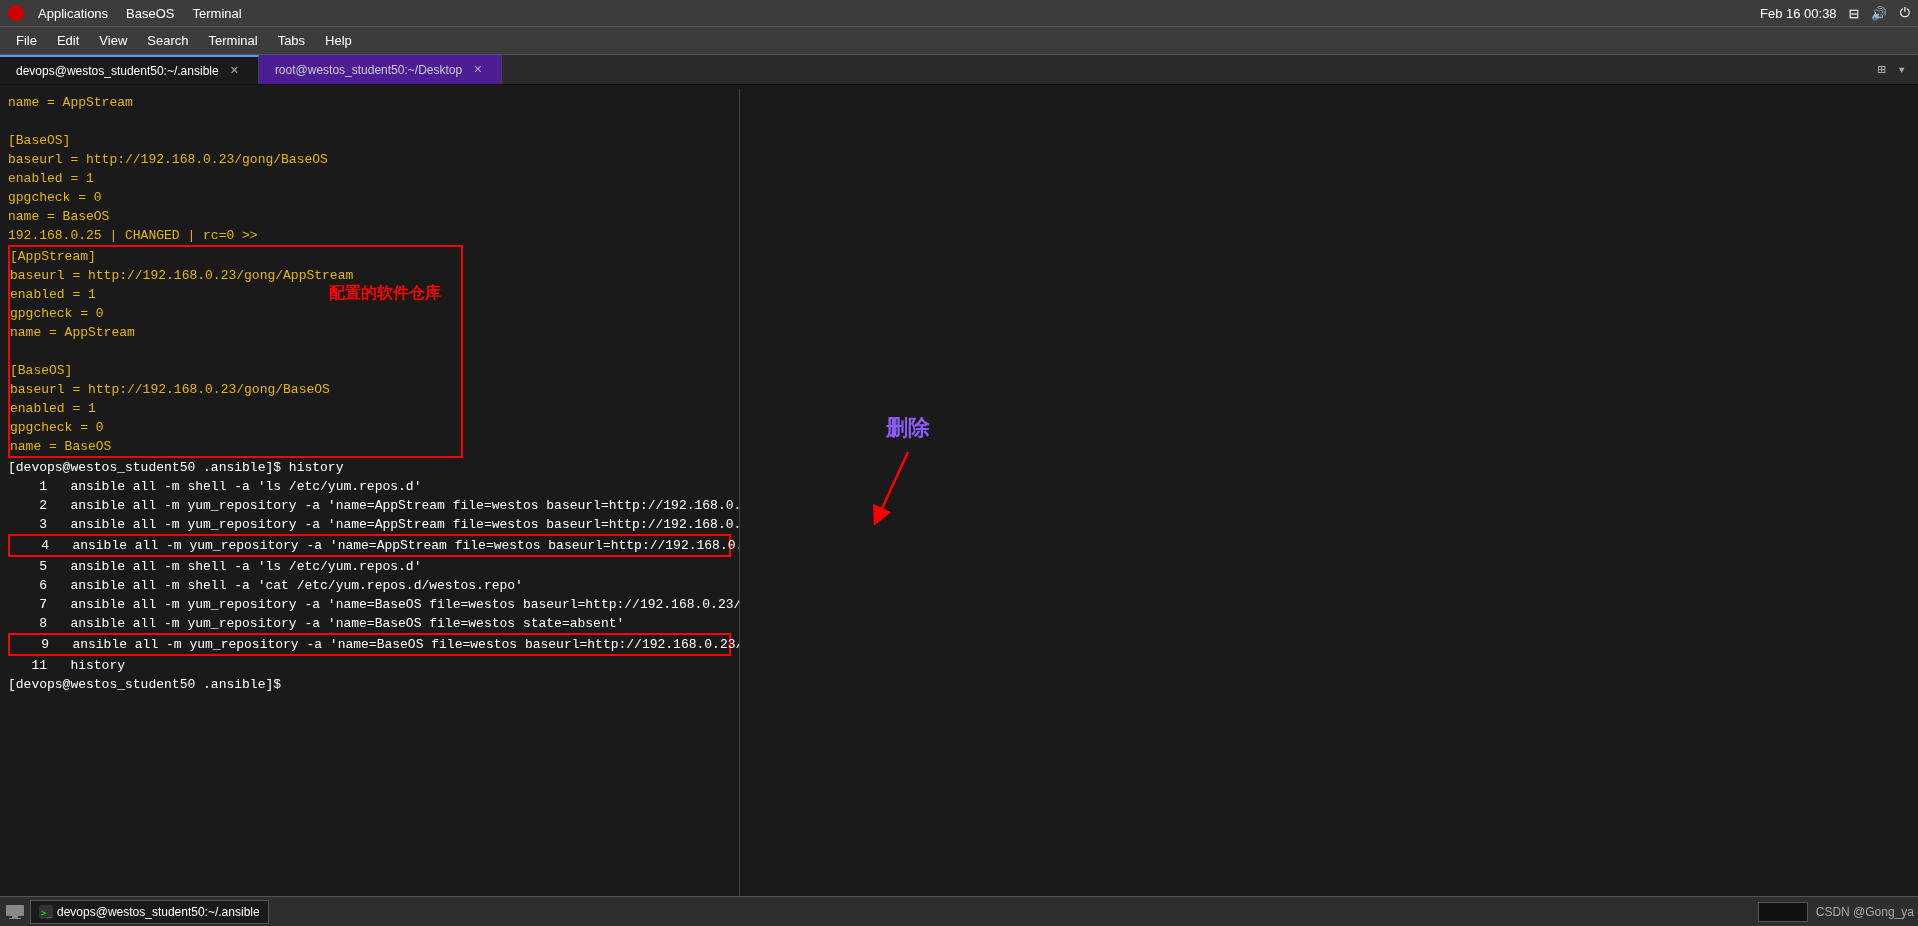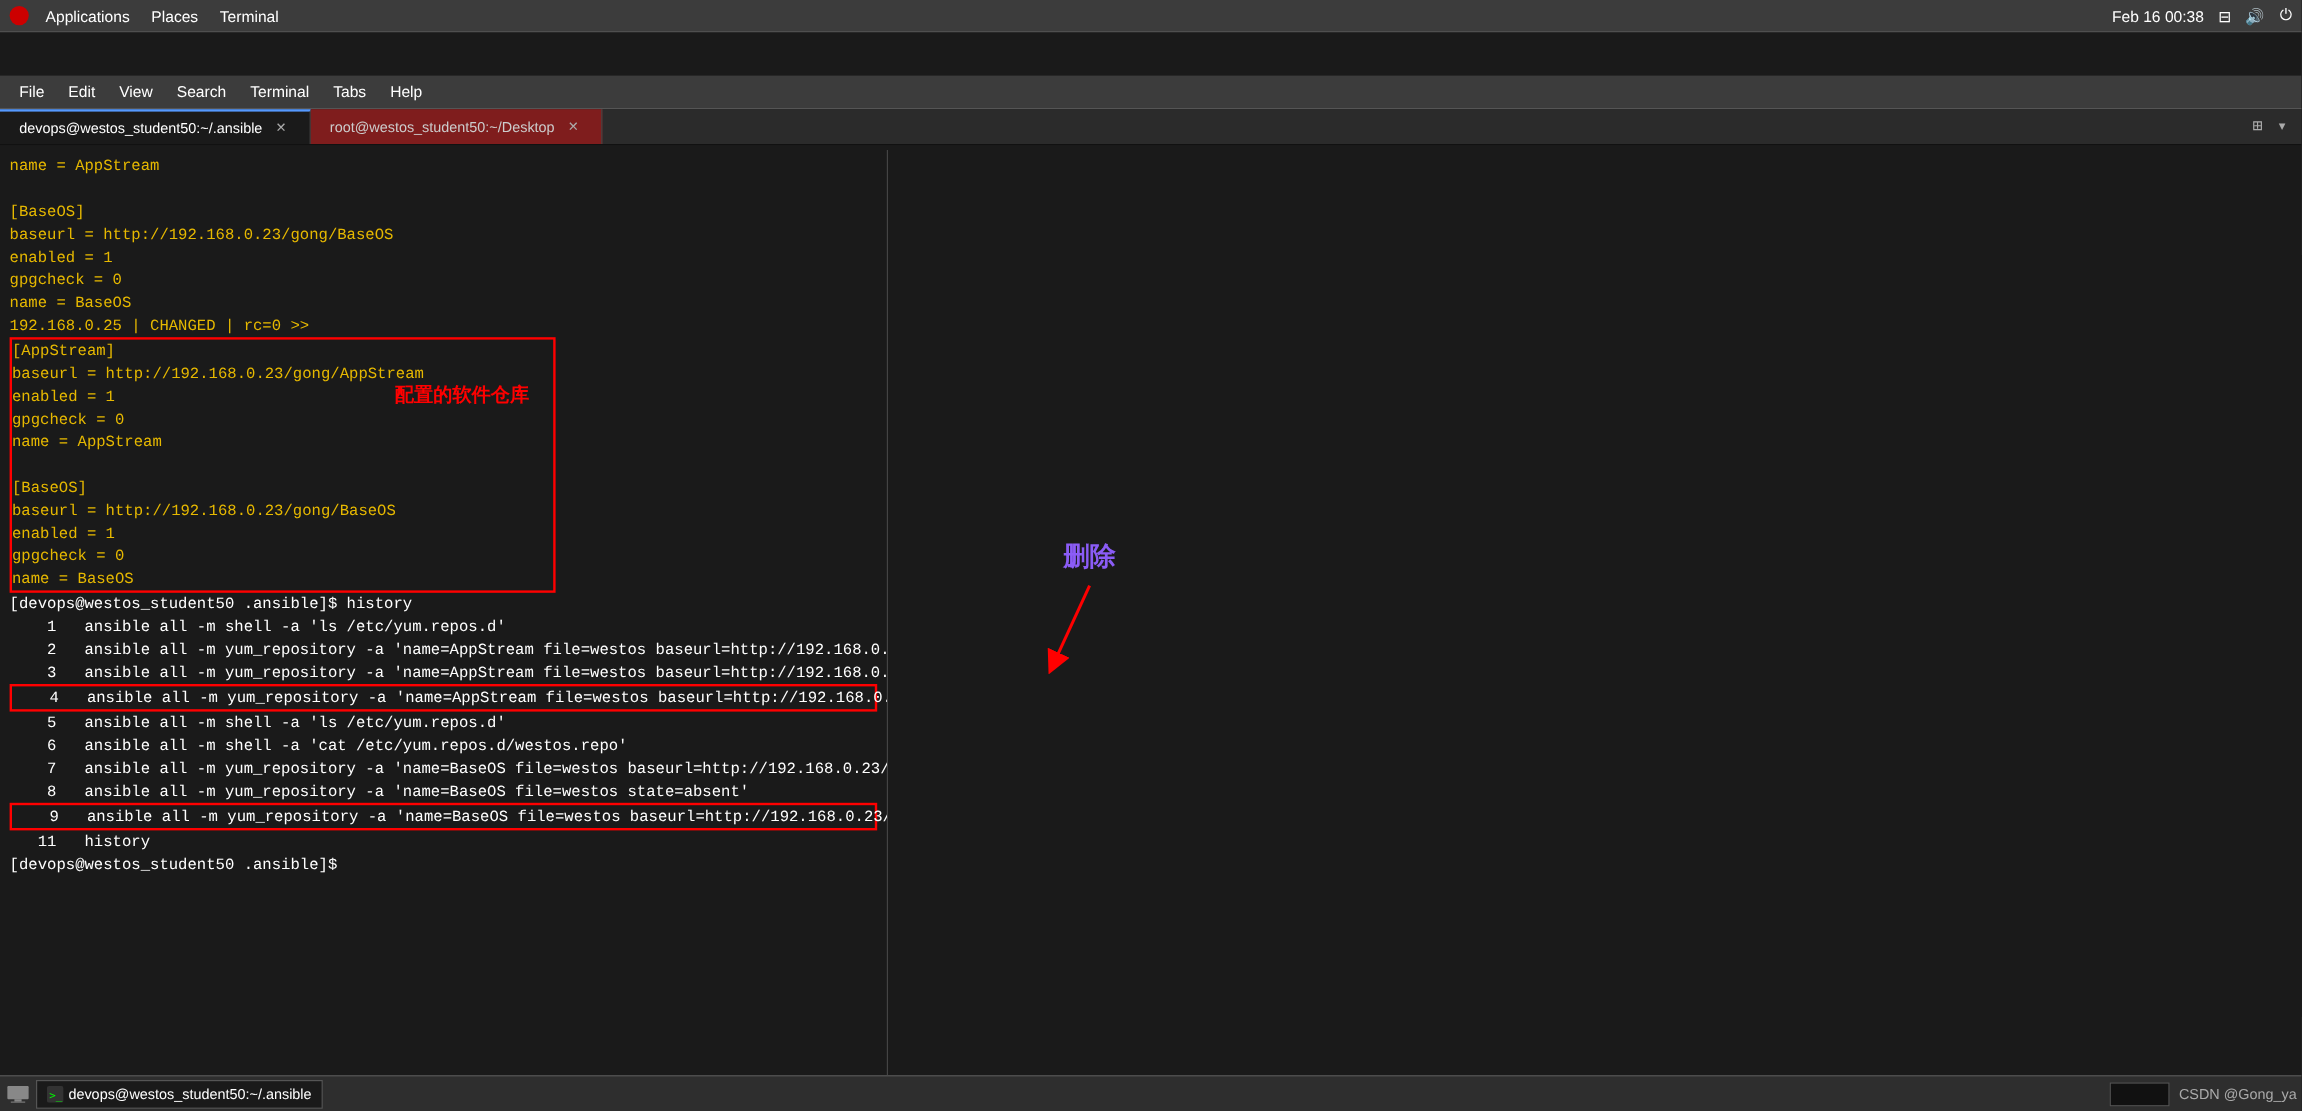--- a/index.html
+++ b/index.html
@@ -61,21 +61,20 @@
 
     
     .menu-bar {
       background: #3c3c3c;
       height: 28px;
       display: flex;
       align-items: center;
       padding: 0 8px;
       gap: 4px;
       border-bottom: 1px solid #555;
-      margin-top: 36px;
     }
     .menu-item {
       color: #fff;
       font-family: sans-serif;
       font-size: 13px;
       padding: 2px 8px;
       cursor: pointer;
     }
 
     
@@ -87,21 +86,21 @@
       border-bottom: 1px solid #111;
     }
     .tab {
       display: flex;
       align-items: center;
       padding: 0 16px;
       font-family: sans-serif;
       font-size: 12px;
       color: #ccc;
       border-right: 1px solid #444;
-      background: #7f1d1d;
+      background: #4c1d95;
       cursor: pointer;
       gap: 8px;
     }
     .tab.active {
       background: #1a1a1a;
       color: #fff;
       border-top: 2px solid #5599ff;
     }
     .tab-close {
       font-size: 11px;
@@ -212,21 +211,21 @@
       position: relative;
     }
   </style>
 </head>
 <body>
 
 <div class="system-bar">
   <div class="system-bar-left">
     <span class="system-bar-icon"></span>
     <span class="system-bar-item">Applications</span>
-    <span class="system-bar-item">Places</span>
+    <span class="system-bar-item">BaseOS</span>
     <span class="system-bar-item">Terminal</span>
   </div>
   <div class="system-bar-right">
     <span>Feb 16  00:38</span>
     <span>⊟</span>
     <span>🔊</span>
     <span>⏻</span>
   </div>
 </div>
 

